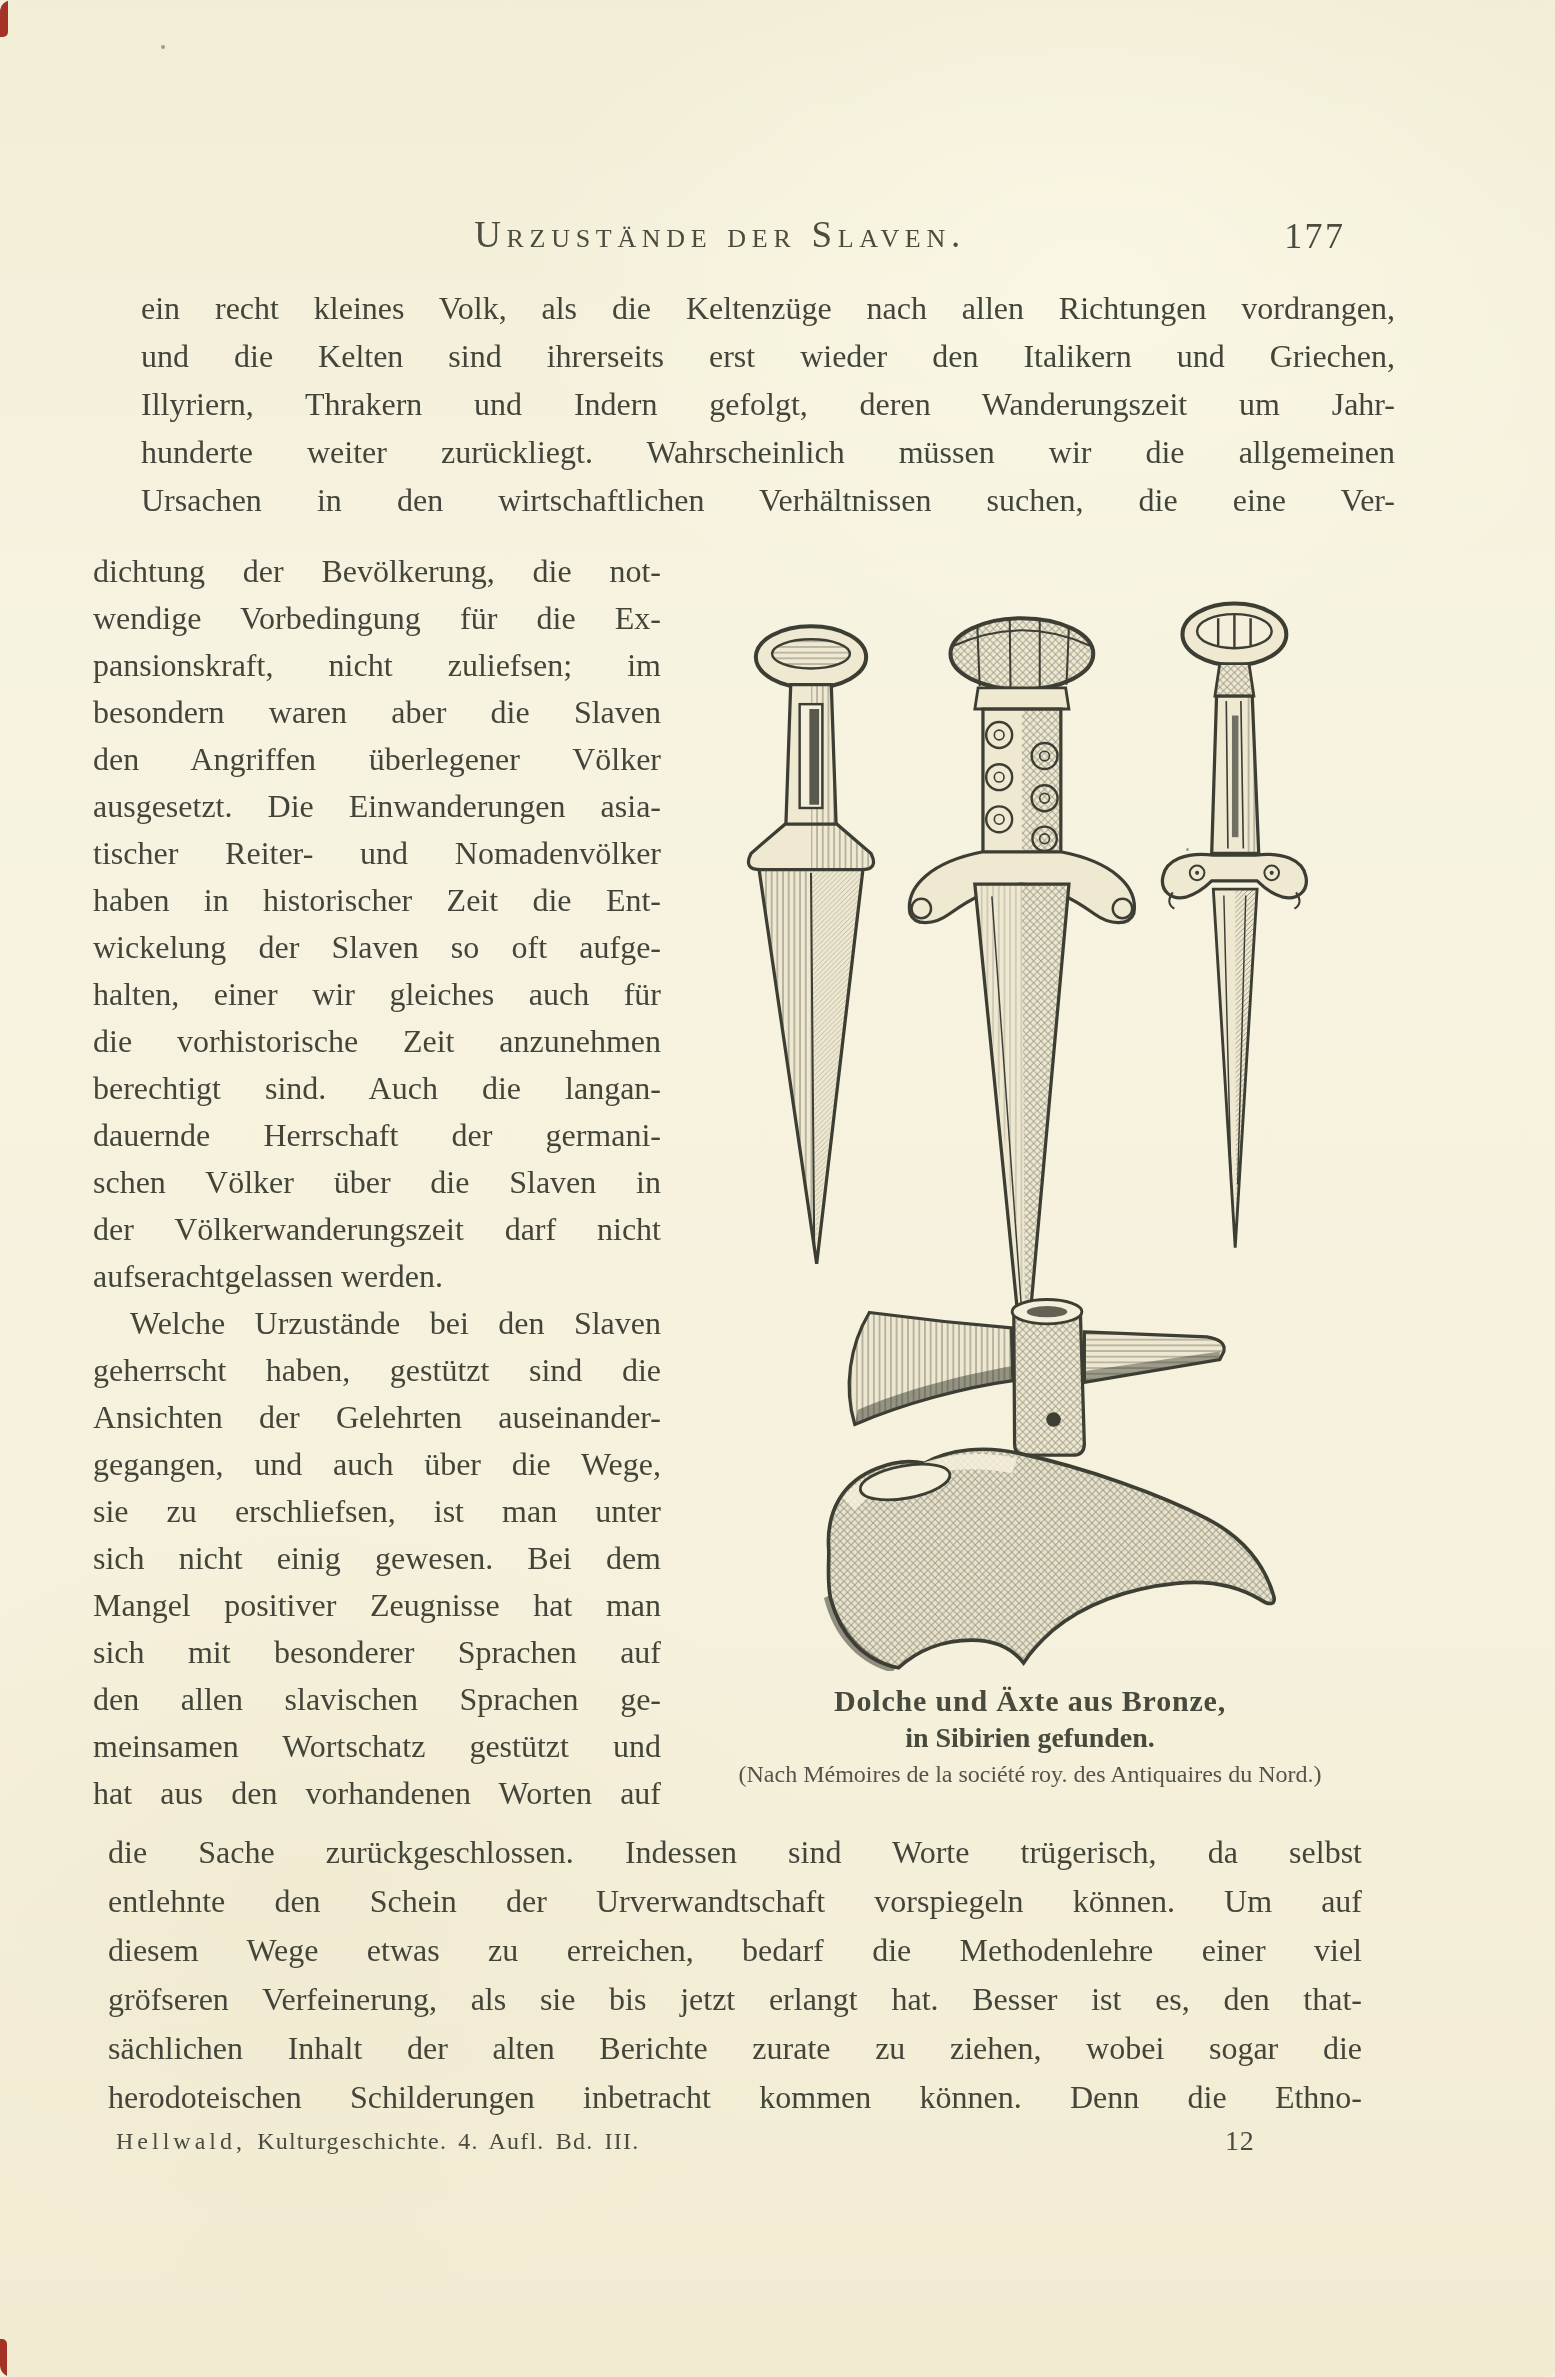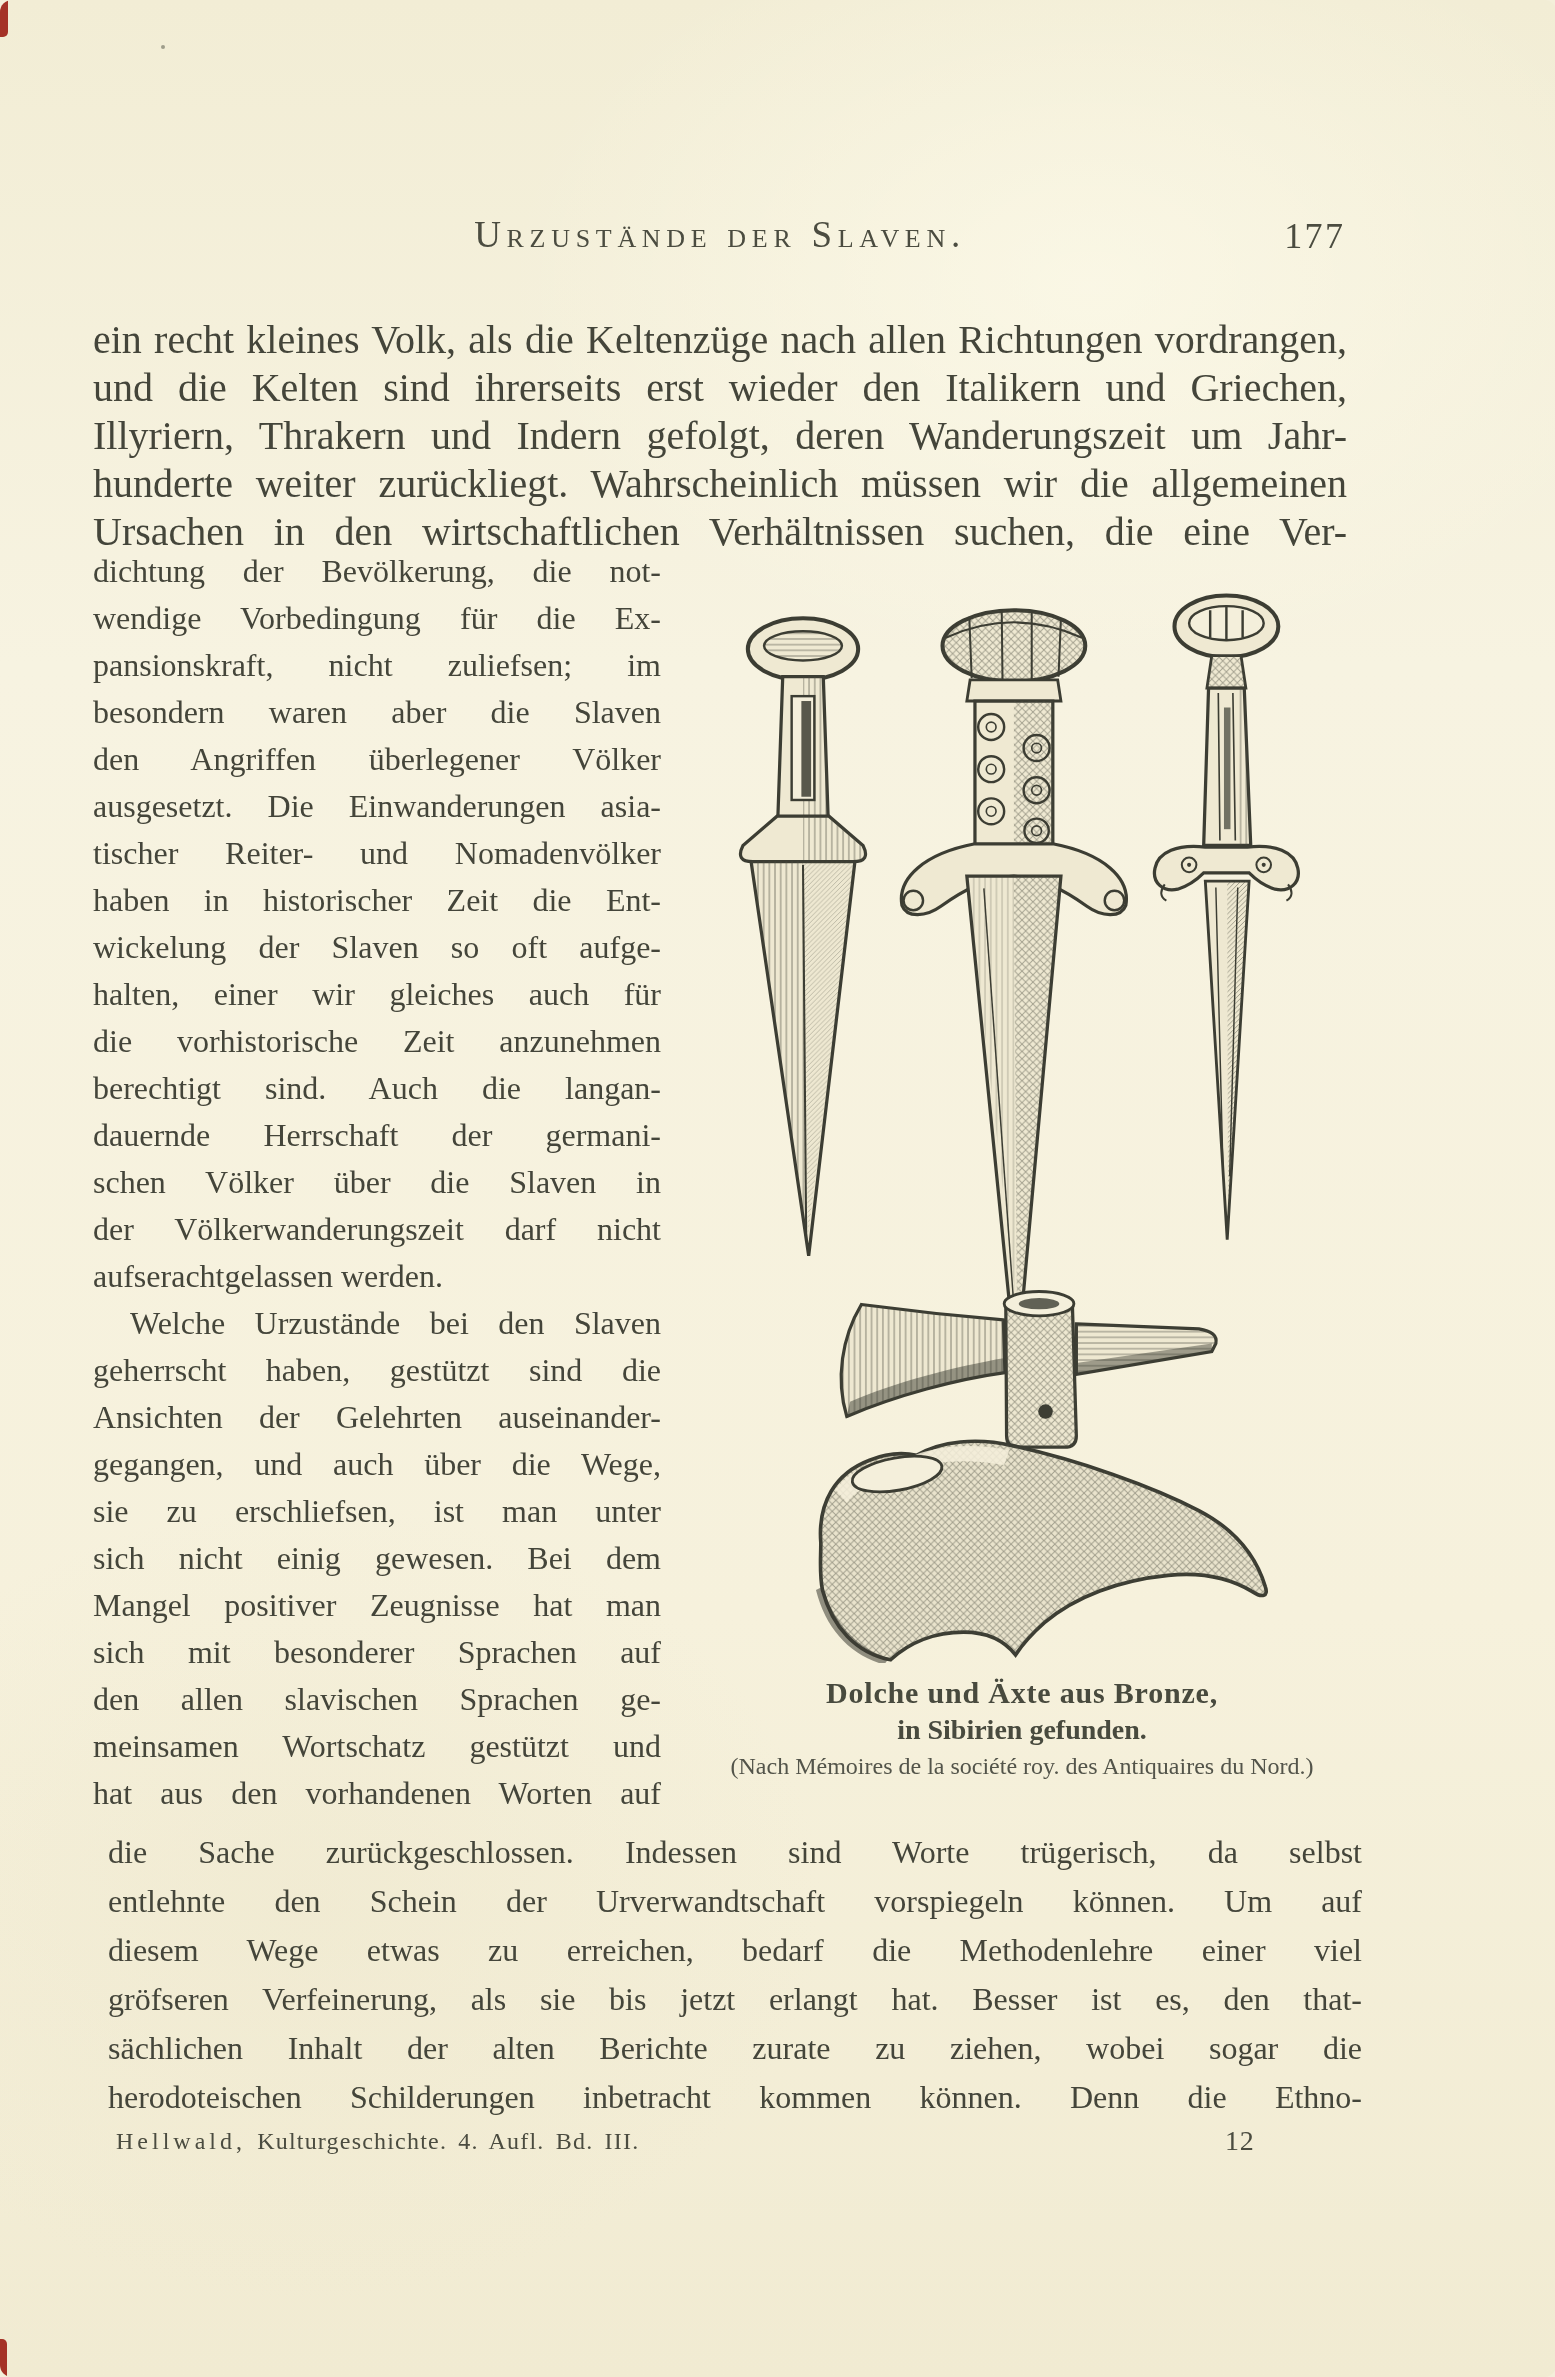--- a/index.html
+++ b/index.html
@@ -20,28 +20,28 @@
 
   
   .running-head{position:absolute;left:93px;top:213px;width:1254px;text-align:center;}
   .head-title{font-variant:small-caps;font-size:37px;letter-spacing:5.7px;color:#4b4c40;}
   .head-page{position:absolute;right:1.6px;top:1.6px;font-size:36px;letter-spacing:2.4px;color:#4b4c40;}
 
   
   .para{position:absolute;left:93px;color:#44453a;}
   .para .tline,.para .cline,.para .bline{
       text-align:justify;text-align-last:justify;white-space:normal;}
-  .top-para{top:316px;width:1254px;font-size:40px;line-height:48px;}
+  .top-para{top:284px;width:1254px;font-size:32px;line-height:48px;margin-left:48px;}
   .col-para{top:548px;width:568px;font-size:32px;line-height:47px;}
   .bottom-para{top:1828px;width:1254px;font-size:32px;line-height:49px;margin-left:15px;}
   .cline.end{text-align-last:left;}
   .cline.indent{text-indent:37px;}
 
   
-  .plate{position:absolute;left:657px;top:568px;width:730px;margin:0;}
+  .plate{position:absolute;left:657px;top:568px;width:730px;margin:8px;}
   .plate svg{display:block;width:730px;height:1095px;}
   .plate figcaption{width:730px;text-align:center;color:#484a3e;}
   .cap1{font-size:30px;font-weight:bold;letter-spacing:0.8px;margin-top:11.4px;line-height:37px;}
   .cap2{font-size:28px;line-height:37px;font-weight:bold;}
   .cap3{font-size:24px;line-height:36px;color:#53544a;}
 
   
   .footer{position:absolute;left:93px;top:2128px;width:1254px;font-size:24px;color:#4b4c40;}
   .sig{margin-left:23px;letter-spacing:1.2px;word-spacing:4px;}
   .sig .sig-name{letter-spacing:4px;}

